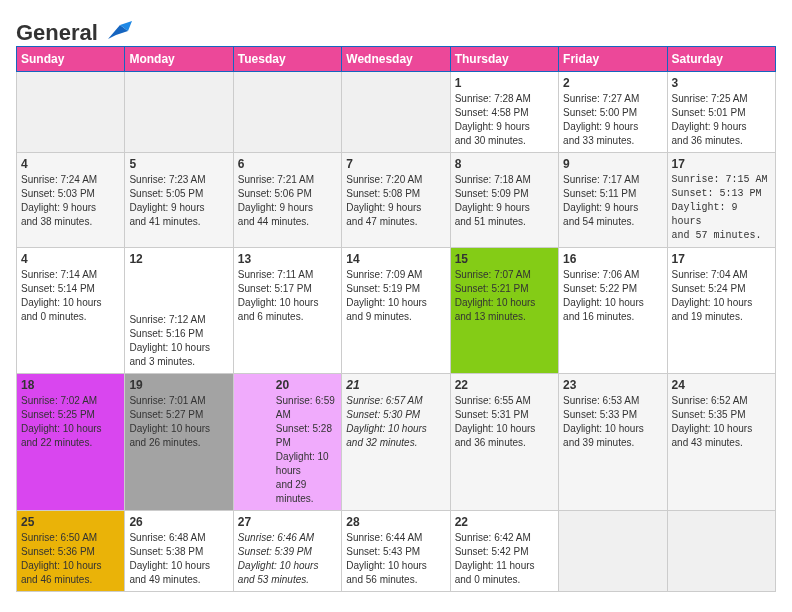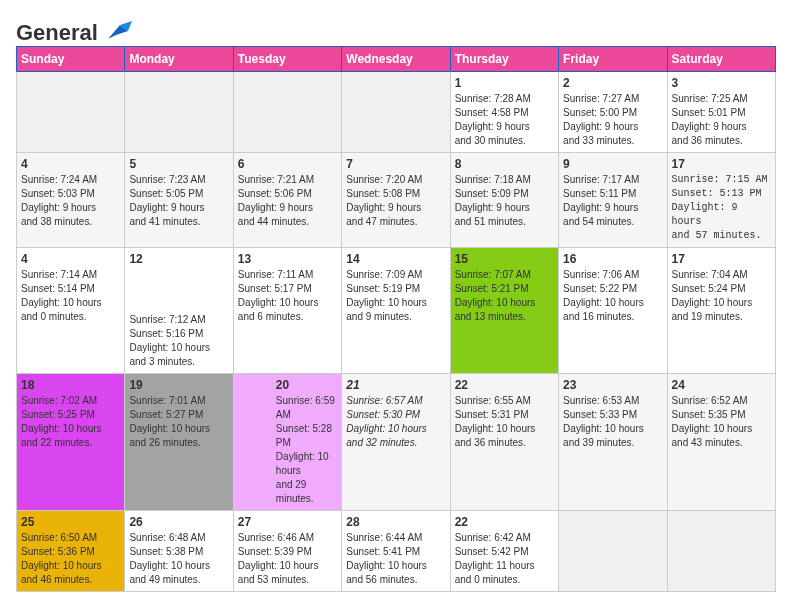--- a/index.html
+++ b/index.html
@@ -298,29 +298,29 @@
         </td>
         <td style="background-color: rgb(255, 255, 255);">
           <div class="day-number">26</div>
           <div class="day-info" style="white-space: pre-line;">Sunrise: 6:48 AM
 Sunset: 5:38 PM
 Daylight: 10 hours
 and 49 minutes.</div>
         </td>
         <td style="background-color: rgb(255, 255, 255);">
           <div class="day-number">27</div>
-          <div class="day-info" style="white-space: pre-line;">Sunrise: 6:46 AM
+          <div class="day-info" style="white-space: pre-line; font-style: italic;">Sunrise: 6:46 AM
 Sunset: 5:39 PM
 Daylight: 10 hours
 and 53 minutes.</div>
         </td>
         <td style="background-color: rgb(255, 255, 255);">
           <div class="day-number">28</div>
           <div class="day-info" style="white-space: pre-line;">Sunrise: 6:44 AM
-Sunset: 5:41 PM
+Sunset: 5:43 PM
 Daylight: 10 hours
 and 56 minutes.</div>
         </td>
         <td style="background-color: rgb(255, 255, 255);">
           <div class="day-number">22</div>
           <div class="day-info" style="white-space: pre-line;">Sunrise: 6:42 AM
 Sunset: 5:42 PM
 Daylight: 11 hours
 and 0 minutes.</div>
         </td>

